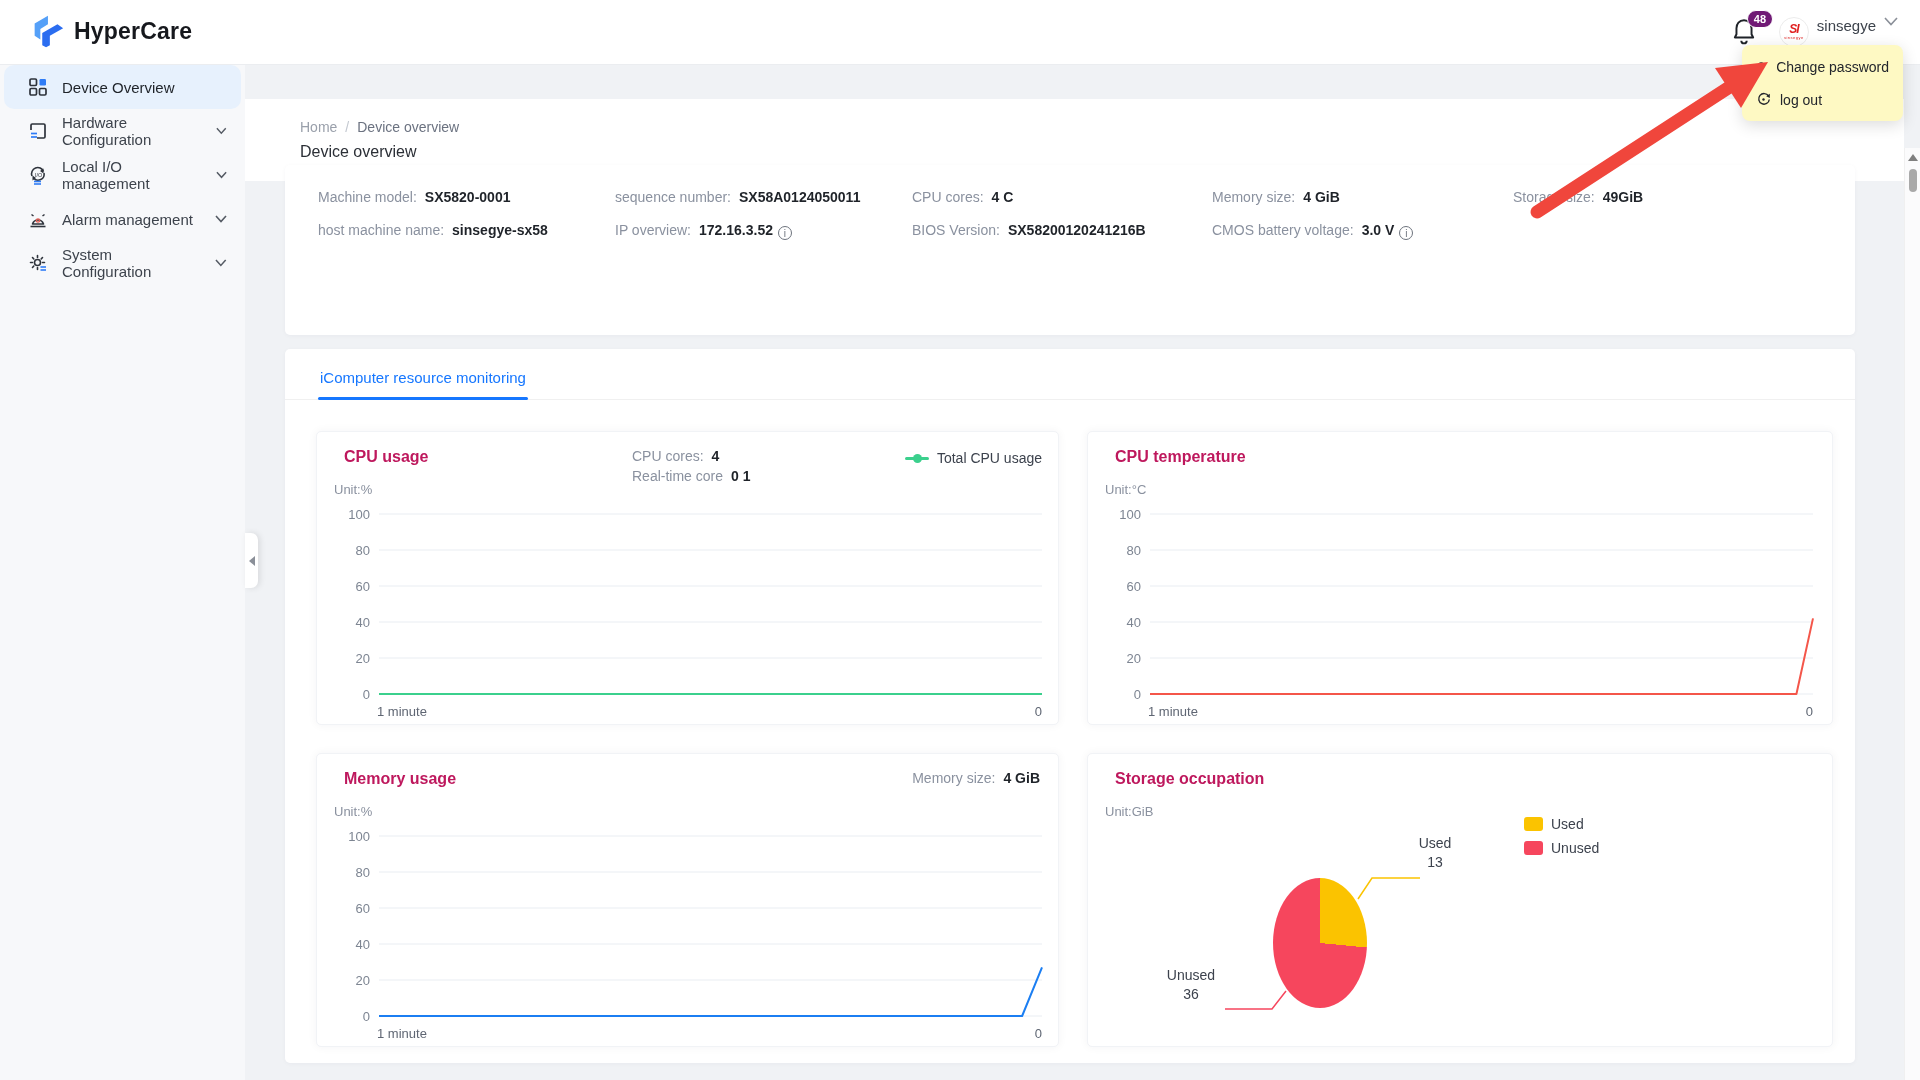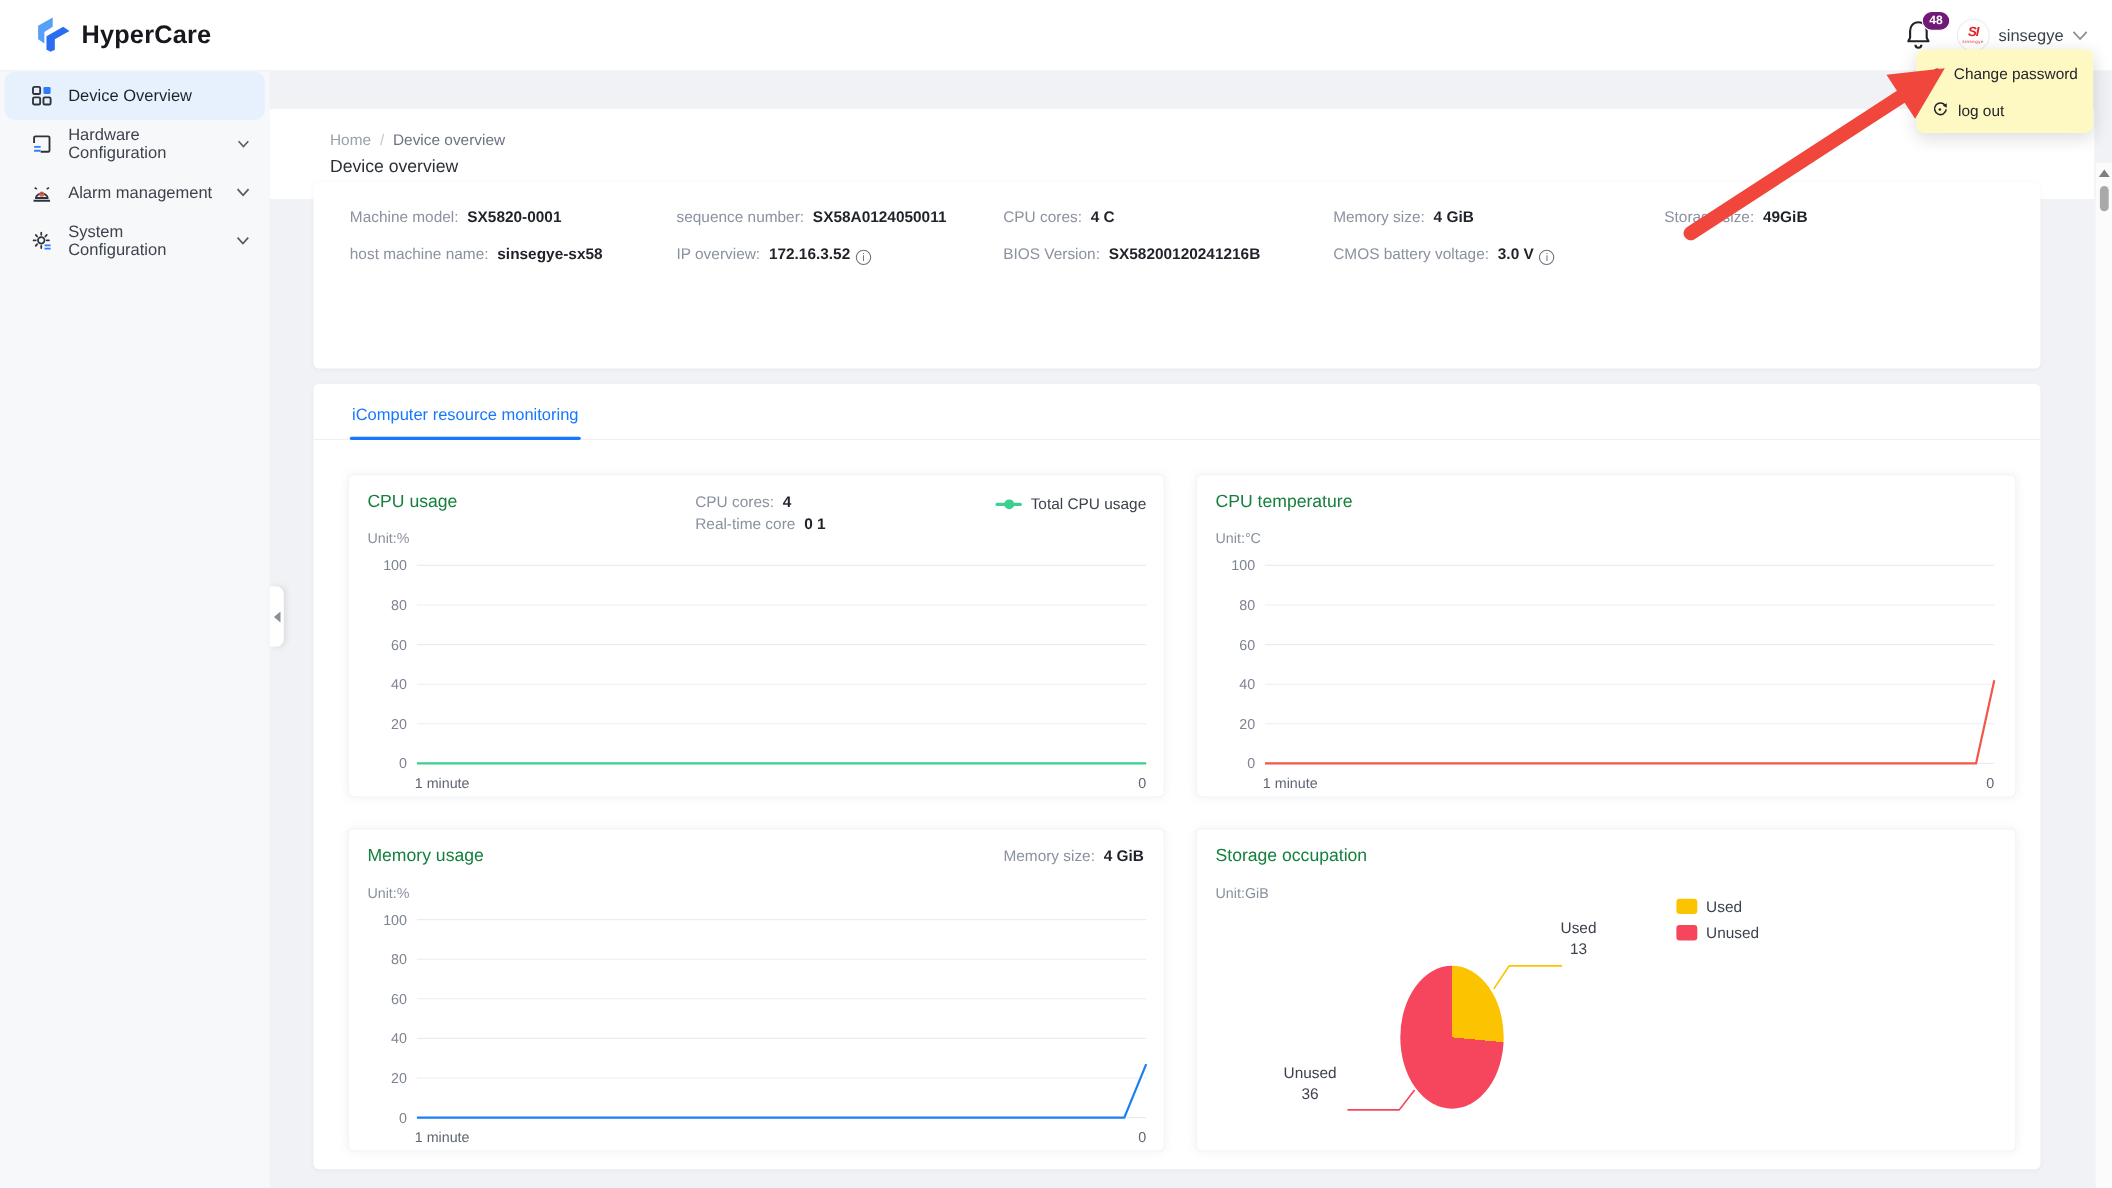--- a/index.html
+++ b/index.html
@@ -6,21 +6,21 @@
   html,body { width:1920px; height:1080px; overflow:hidden; }
   body { font-family:"Liberation Sans", sans-serif; background:#f0f2f5; position:relative; color:#1f2329; }
 
   
   .header { position:absolute; left:0; top:0; width:1920px; height:65px; background:#fff; border-bottom:1px solid #ebedf0; z-index:20; }
   .logo { position:absolute; left:28px; top:12px; display:flex; align-items:center; gap:8px; }
   .logo-text { font-size:23px; font-weight:700; color:#16181d; letter-spacing:.2px; }
   .header-right { position:absolute; right:22px; top:0; height:64px; display:flex; align-items:center; gap:18px; }
   .bell-wrap { position:relative; width:30px; height:30px; cursor:pointer; }
   .badge { position:absolute; top:-7px; left:16px; background:#701a75; color:#fff; font-size:11px; line-height:16px; padding:0 6px; border-radius:9px; border:1px solid #fff; font-weight:700; }
-  .user { display:flex; align-items:center; gap:8px; cursor:pointer; }
+  .user { display:flex; align-items:flex-start; gap:8px; cursor:pointer; }
   .avatar { width:30px; height:30px; border-radius:50%; background:#fff; border:1px solid #ececec; display:flex; flex-direction:column; align-items:center; justify-content:center; overflow:hidden; }
   .avatar b { color:#e02020; font-size:12px; font-style:italic; line-height:11px; letter-spacing:-1px; }
   .avatar i { font-style:normal; color:#e02020; font-size:4px; line-height:5px; letter-spacing:.5px; }
   .username { font-size:15px; color:#3d434c; }
 
   
   .sidebar { position:absolute; left:0; top:65px; width:245px; bottom:0; background:#f7f8fa; z-index:5; }
   .side-item { position:relative; height:44px; margin:0 4px; display:flex; align-items:center; gap:14px; padding:0 14px 0 24px; font-size:15px; color:#3d434c; border-radius:10px; cursor:pointer; }
   .side-item.active { background:#e7f1fd; color:#1f2329; }
   .side-item .chev { margin-left:auto; }
@@ -52,21 +52,21 @@
   .field .lbl { color:#8a919f; margin-right:8px; }
   .field .val { color:#1f2329; font-weight:700; }
   .info-i { display:inline-block; width:14px; height:14px; border:1px solid #6d737d; border-radius:50%; font-size:10px; line-height:13px; text-align:center; color:#6d737d; margin-left:5px; vertical-align:-2px; font-style:normal; }
 
   
   .chart-card { position:absolute; background:#fff; border:1px solid #f1f3f6; border-radius:5px; box-shadow:0 0 10px rgba(15,35,64,.05); }
   .cc-cpu { left:31px; top:82px; width:743px; height:294px; }
   .cc-temp { left:802px; top:82px; width:746px; height:294px; }
   .cc-mem { left:31px; top:404px; width:743px; height:294px; }
   .cc-stor { left:802px; top:404px; width:746px; height:294px; }
-  .cc-title { position:absolute; left:17px; top:16px; font-size:16px; font-weight:400; color:#15803d; }
+  .cc-title { position:absolute; left:27px; top:16px; font-size:16px; font-weight:700; color:#be185d; }
   .cc-unit { position:absolute; left:17px; top:50px; font-size:13px; color:#8a919f; }
   .chart-mid { position:absolute; left:315px; top:14px; font-size:14px; line-height:20px; }
   .chart-mid .lbl { color:#8a919f; margin-right:8px; }
   .chart-mid .val { color:#1f2329; font-weight:700; }
   .cc-right-info { position:absolute; right:18px; top:16px; font-size:14px; }
   .cc-legend { position:absolute; right:16px; top:18px; display:flex; align-items:center; gap:8px; font-size:14px; color:#3c424d; }
   .lg-line { position:relative; width:24px; height:3px; border-radius:2px; display:inline-block; }
   .lg-dot { position:absolute; left:8px; top:-3px; width:9px; height:9px; border-radius:50%; }
   .plot { position:absolute; left:16px; top:64px; }
 
@@ -133,20 +133,35 @@
     </svg>
     <span>Device Overview</span>
   </div>
   <div class="side-item">
     <svg class="side-icon" viewBox="0 0 20 20">
       <path d="M3 9 L3 4.2 A1.2 1.2 0 0 1 4.2 3 L15.8 3 A1.2 1.2 0 0 1 17 4.2 L17 15.8 A1.2 1.2 0 0 1 15.8 17 L9 17" fill="none" stroke="#2e333b" stroke-width="1.7"></path>
       <line x1="3" y1="12.5" x2="9" y2="12.5" stroke="#2f7cf6" stroke-width="1.7"></line>
       <line x1="3" y1="16" x2="9" y2="16" stroke="#2f7cf6" stroke-width="1.7"></line>
     </svg>
     <span>Hardware Configuration</span>
+    <svg class="chev" width="12" height="8" viewBox="0 0 12 8">
+        <polyline points="1,1 6,6.5 11,1" fill="none" stroke="#555b64" stroke-width="1.6"></polyline>
+      </svg>
+  </div>
+  <div class="side-item">
+    <svg class="side-icon" viewBox="0 0 20 20">
+      <path d="M4 11 A6 6 0 0 1 15.5 6.5" fill="none" stroke="#2e333b" stroke-width="1.6"></path>
+      <path d="M16 8 A6 6 0 0 1 5.5 13" fill="none" stroke="#2e333b" stroke-width="1.6"></path>
+      <polygon points="15.5,3.5 15.5,8.5 12,6" fill="#2e333b"></polygon>
+      <polygon points="4.5,15.5 4.5,10.5 8,13" fill="#2e333b"></polygon>
+      <text x="7" y="11.5" font-size="5.5" fill="#2e333b" font-family="Liberation Sans, sans-serif">I/O</text>
+      <line x1="6" y1="16.5" x2="13" y2="16.5" stroke="#2f7cf6" stroke-width="1.6"></line>
+      <line x1="6" y1="19" x2="13" y2="19" stroke="#2f7cf6" stroke-width="1.6"></line>
+    </svg>
+    <span>Local I/O management</span>
     <svg class="chev" width="12" height="8" viewBox="0 0 12 8">
         <polyline points="1,1 6,6.5 11,1" fill="none" stroke="#555b64" stroke-width="1.6"></polyline>
       </svg>
   </div>
   <div class="side-item">
     <svg class="side-icon" viewBox="0 0 20 20">
       <path d="M4.5 15 A5.8 5.8 0 0 1 15.5 15 Z" fill="none" stroke="#2e333b" stroke-width="1.6" stroke-linejoin="round"></path>
       <circle cx="10" cy="11.5" r="1.6" fill="none" stroke="#e25a4f" stroke-width="1.4"></circle>
       <line x1="3.5" y1="5.5" x2="5.5" y2="7" stroke="#2e333b" stroke-width="1.5"></line>
       <line x1="16.5" y1="5.5" x2="14.5" y2="7" stroke="#2e333b" stroke-width="1.5"></line>

